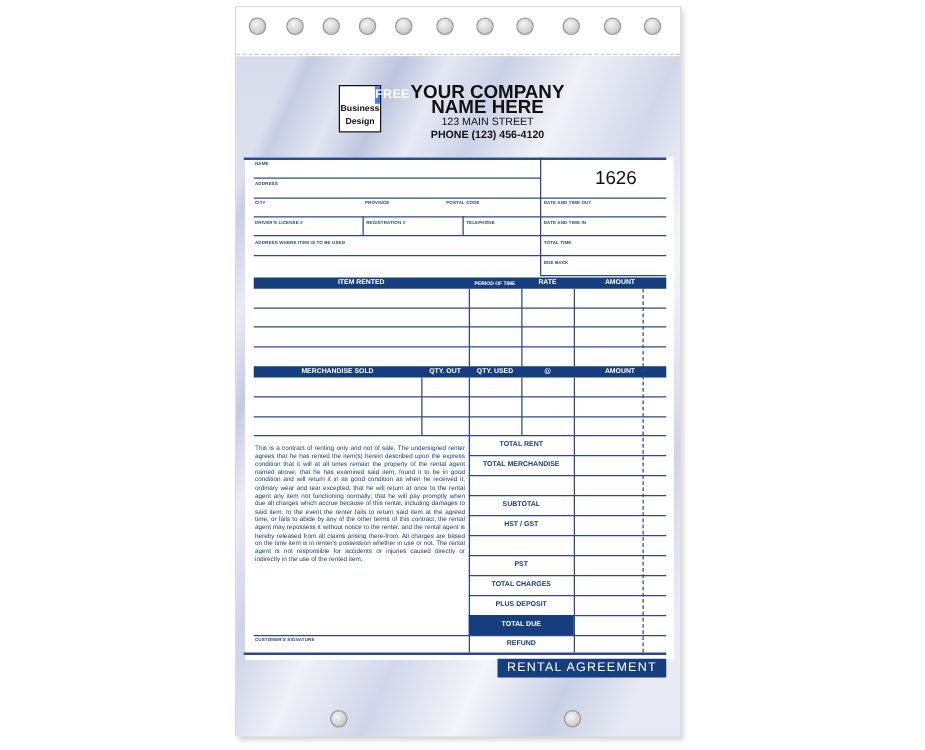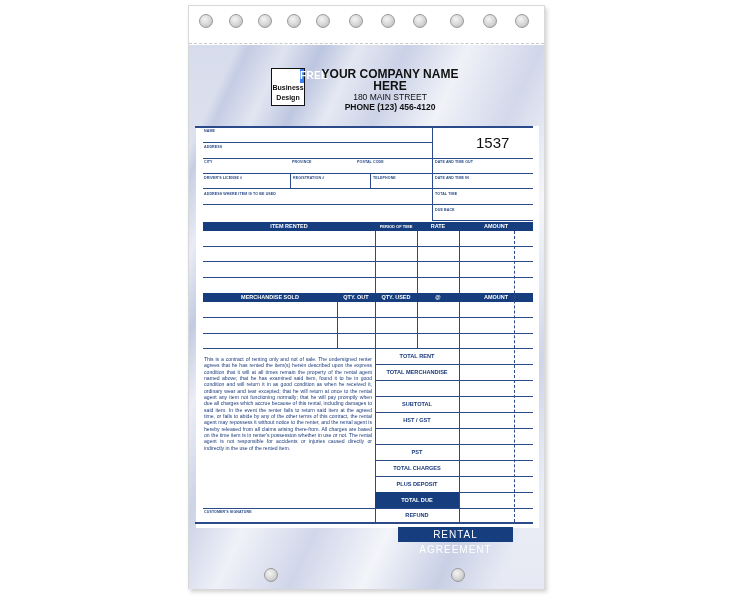--- a/index.html
+++ b/index.html
@@ -35,40 +35,40 @@
   .logo-box {
     position: absolute; left: 271px; top: 68px; width: 34px; height: 38px;
     border: 1px solid #111; background: #fff;
   }
   .logo-free {
     background: #3b82f6; color: #fff; font-weight: bold; font-size: 10px;
     text-align: center; height: 14px; line-height: 14px; letter-spacing: 0.3px; margin-left: 28px;
   }
   .logo-sub { color: #111; font-size: 7px; font-weight: bold; text-align: center; line-height: 10px; }
   .company { position: absolute; left: 310px; top: 68px; width: 160px; text-align: center; color: #111; }
-  .company .name { font-size: 12px; font-weight: bold; line-height: 12px; }
+  .company .name { font-size: 15px; font-weight: bold; line-height: 12px; }
   .company .line { font-size: 8.5px; line-height: 10px; }
   .company .phone { font-size: 8.5px; font-weight: bold; line-height: 10px; }
 
   .abs { position: absolute; }
   .hl { position: absolute; height: 1px; background: #2b4a8a; }
   .vl { position: absolute; width: 1px; background: #2b4a8a; }
   .dash { position: absolute; width: 0; border-left: 1px dashed #2b4a8a; }
   .lbl { position: absolute; font-size: 3.6px; font-weight: bold; color: #2b4a8a; white-space: nowrap; letter-spacing: 0.1px; }
   .bar { position: absolute; height: 9px; background: #163d7d; }
   .th { position: absolute; font-size: 5.5px; font-weight: bold; color: #ffffff; text-align: center; line-height: 9px; white-space: nowrap; }
   .th.small { font-size: 4px; }
   .total-lbl { position: absolute; font-size: 5.6px; font-weight: bold; color: #1a3a7a; text-align: center; width: 84px; white-space: nowrap; }
   .terms {
     position: absolute; left: 204px; top: 356px; width: 168px;
     font-size: 5.1px; line-height: 6.35px; color: #1a3a7a; text-align: justify;
   }
   .num { position: absolute; left: 476px; top: 134px; font-size: 15px; color: #111; }
   .title-box {
-    position: absolute; left: 398px; top: 527px; width: 115px; height: 15px;
+    position: absolute; left: 398px; top: 527px; width: 135px; height: 15px;
     background: #163d7d; color: #ffffff; font-size: 10px; letter-spacing: 1px;
     text-align: center; line-height: 15px;
   }
 </style>
 </head>
 <body>
 
 <div class="page">
   <div class="strip">
     <div class="hole" style="left:10px;top:8px;"></div>
@@ -89,27 +89,27 @@
   <div class="hole" style="left:262px;top:562px;"></div>
 </div>
 
 <div class="logo-box">
   <div class="logo-free">FREE</div>
   <div class="logo-sub">Business</div>
   <div class="logo-sub">Design</div>
 </div>
 <div class="company">
   <div class="name">YOUR COMPANY NAME HERE</div>
-  <div class="line">180 MAIN STREET</div>
+  <div class="line">123 MAIN STREET</div>
   <div class="phone">PHONE (123) 456-4120</div>
 </div>
 
 <div class="hl" style="left:195px;top:126px;width:338px;height:2px;"></div>
 <div class="vl" style="left:432px;top:126px;height:94px;"></div>
-<div class="num">1537</div>
+<div class="num">1626</div>
 
 <div class="lbl" style="left:204px;top:129px;">NAME</div>
 <div class="hl" style="left:203px;top:142px;width:229px;"></div>
 <div class="lbl" style="left:204px;top:145px;">ADDRESS</div>
 <div class="hl" style="left:203px;top:158px;width:330px;"></div>
 <div class="lbl" style="left:204px;top:160px;">CITY</div>
 <div class="lbl" style="left:292px;top:160px;">PROVINCE</div>
 <div class="lbl" style="left:357px;top:160px;">POSTAL CODE</div>
 <div class="lbl" style="left:435px;top:160px;">DATE AND TIME OUT</div>
 <div class="hl" style="left:203px;top:173px;width:330px;"></div>

